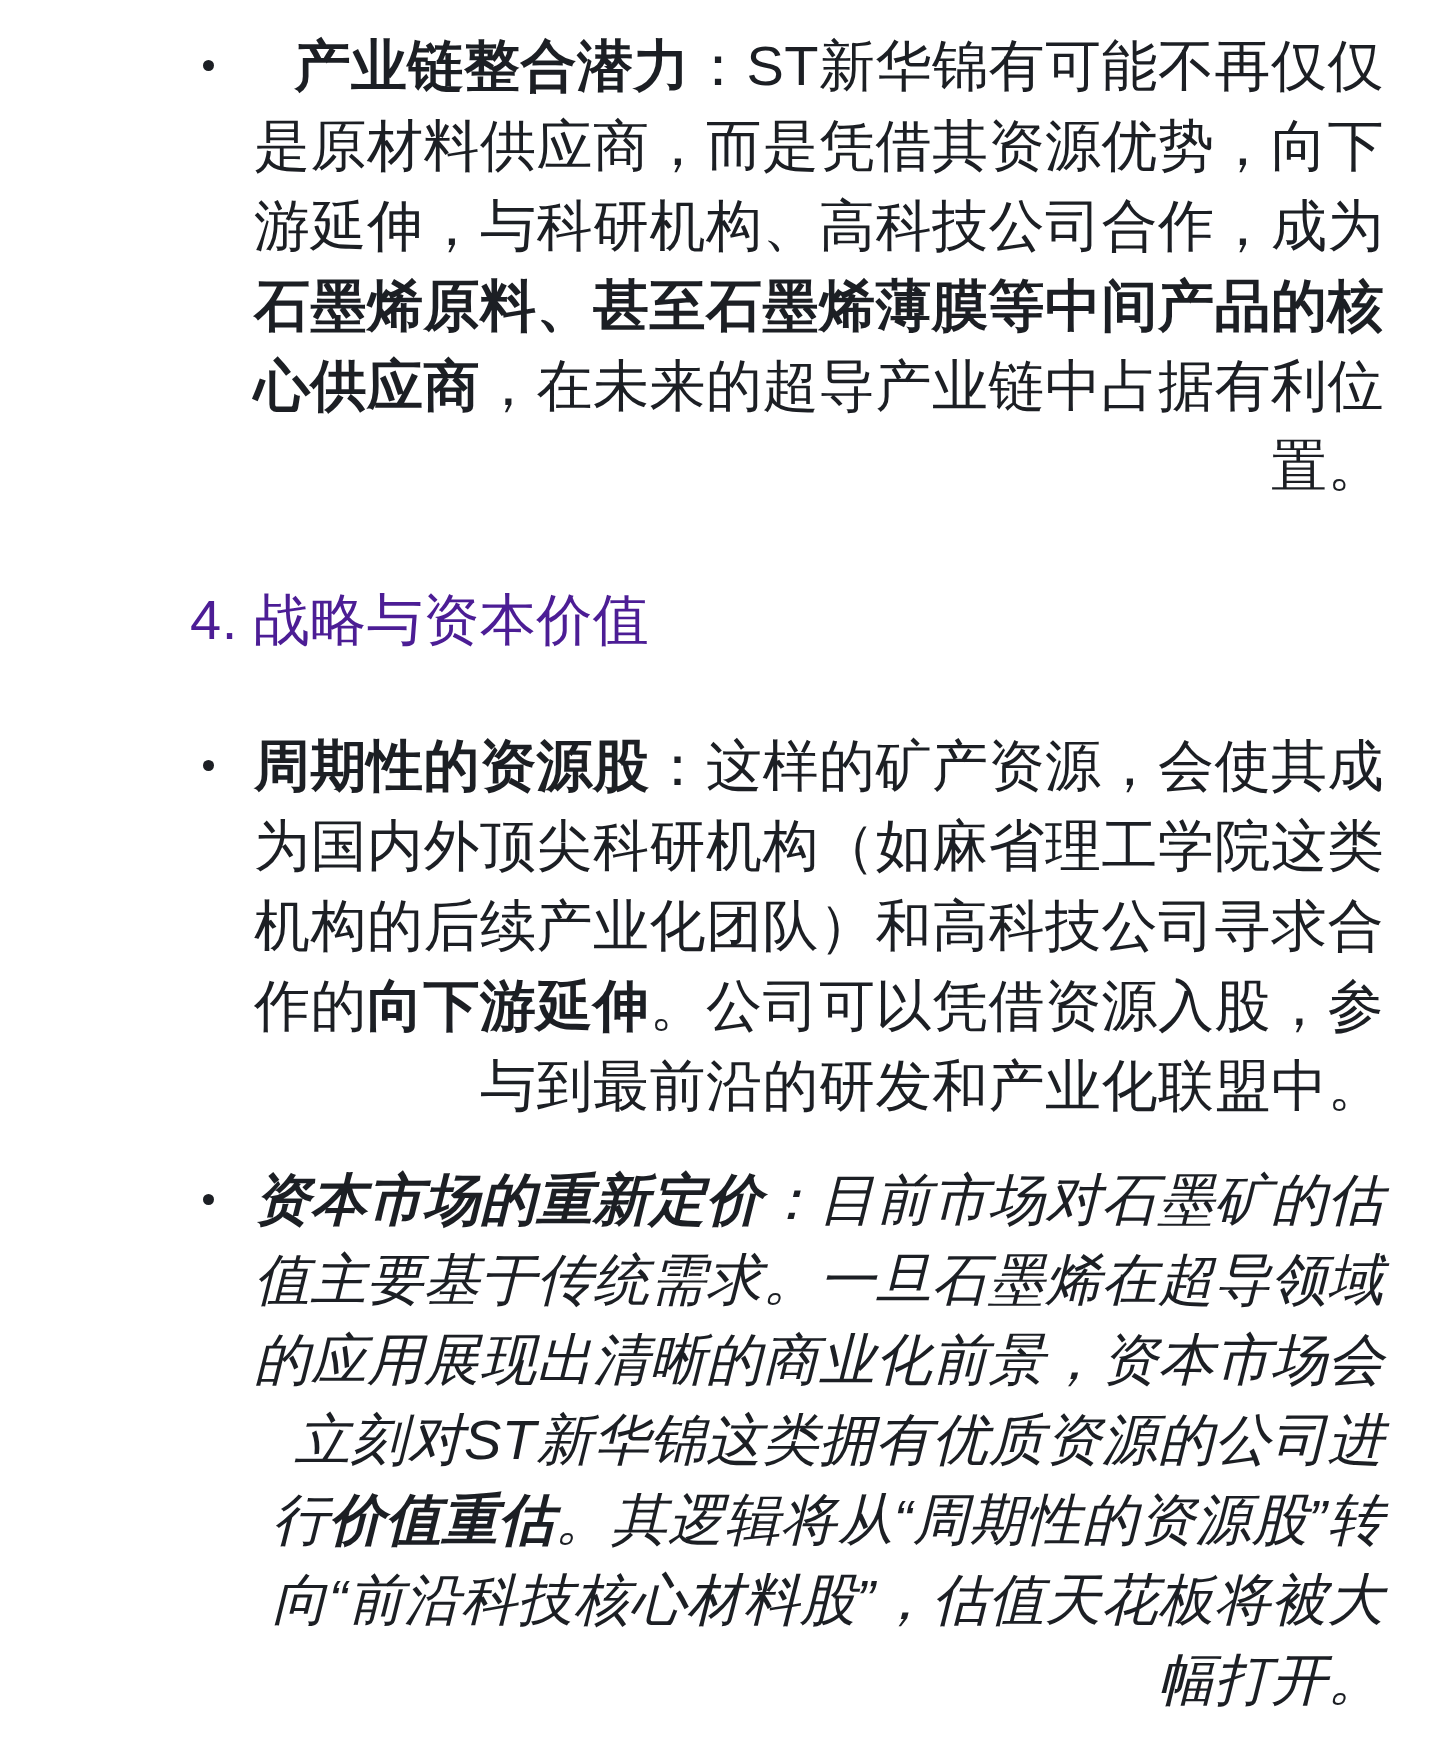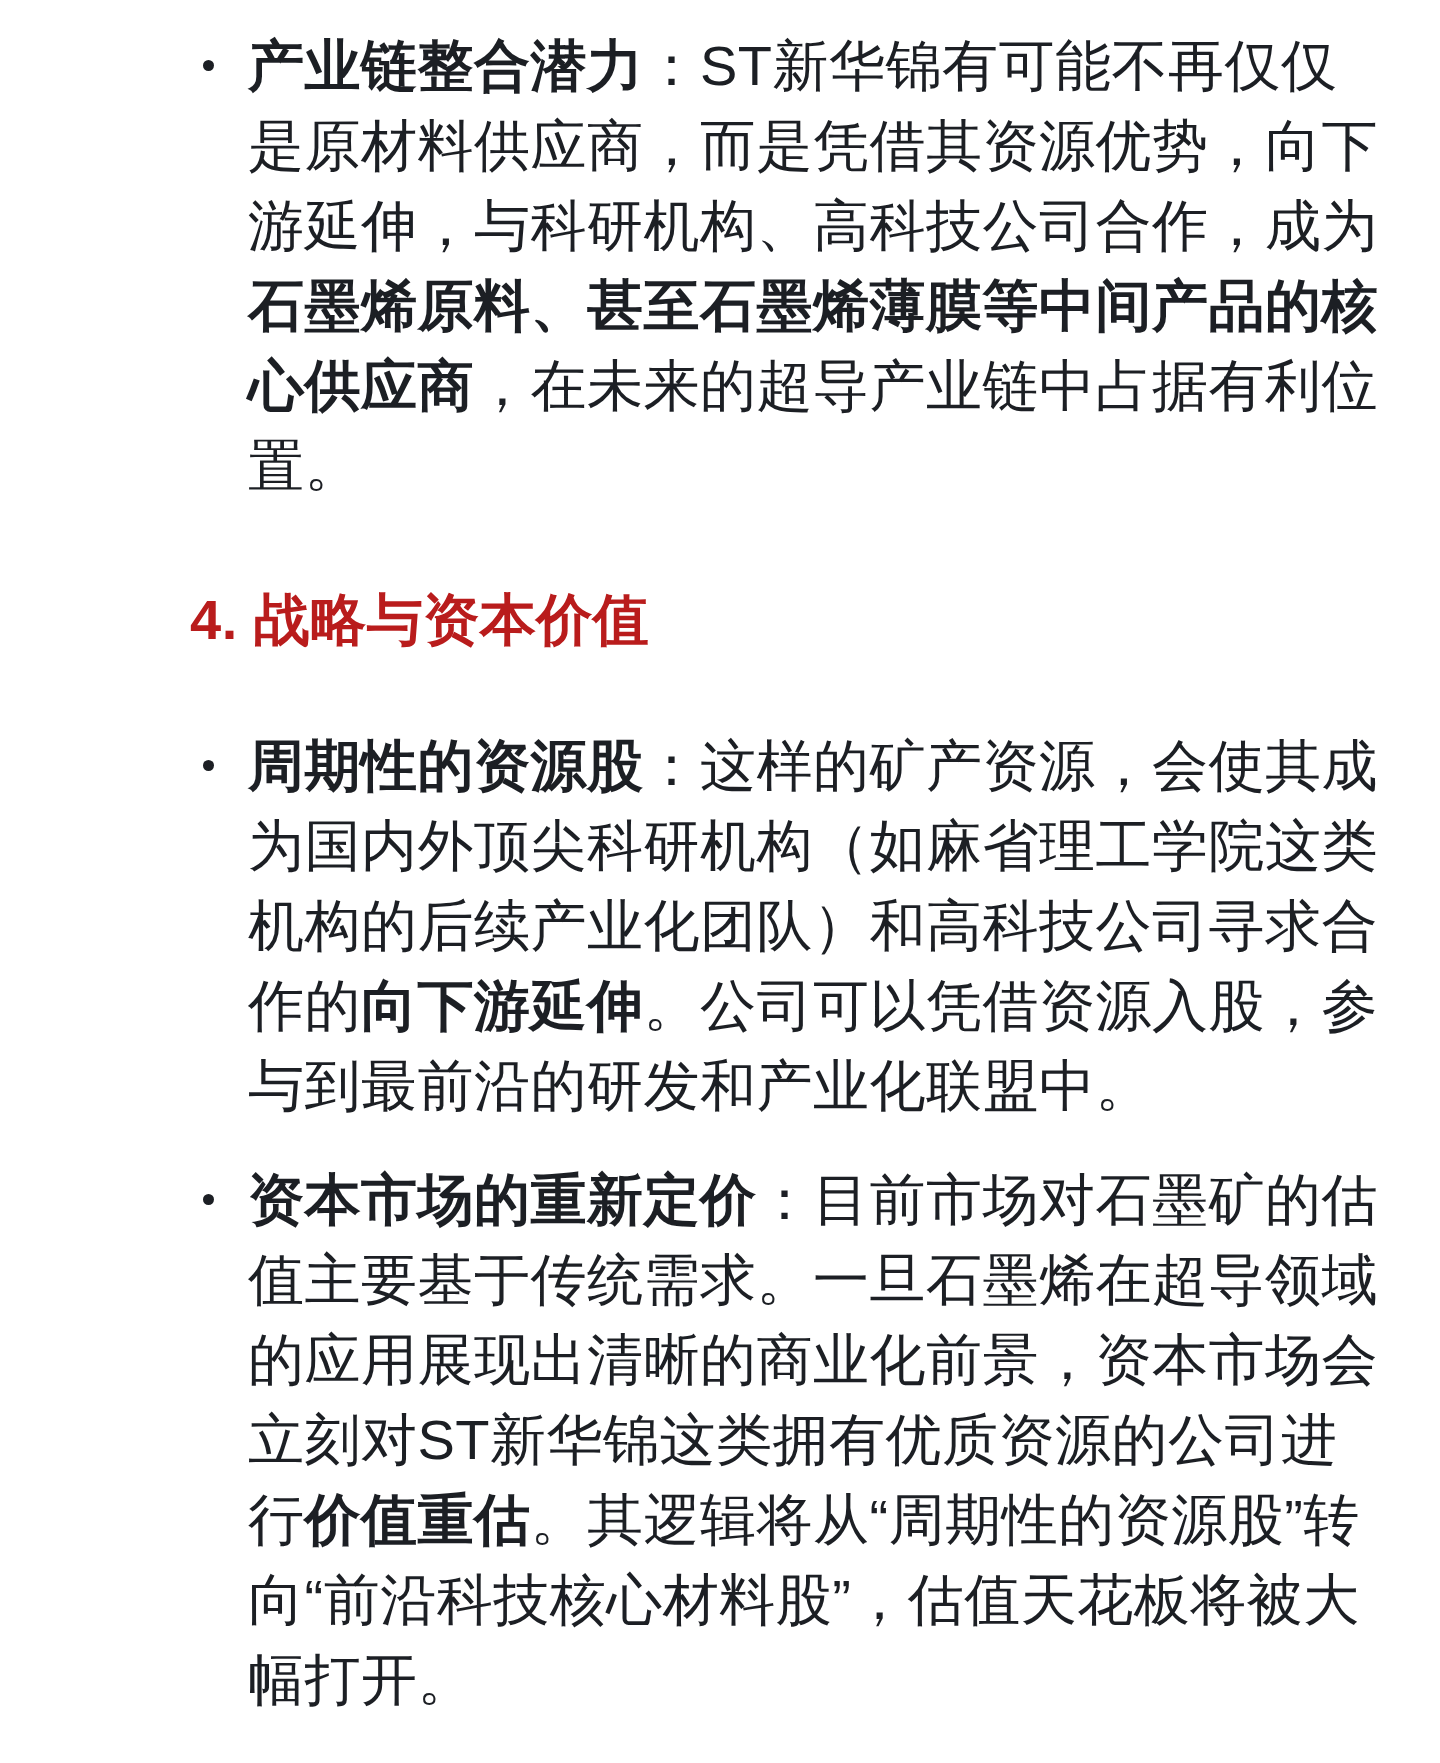--- a/index.html
+++ b/index.html
@@ -26,43 +26,44 @@
     padding: 0;
   }
   .bullet-item {
     position: relative;
     box-sizing: border-box;
     padding-left: 58px;
     max-width: 1194px; 
     font-size: 56px;
     line-height: 80px;
     letter-spacing: 0.5px;
-    text-align: left;
+    text-align: right;
   }
   .bullet-item + .bullet-item {
     margin-top: 34px;
+    font-style: italic;
   }
   .dot {
     position: absolute;
     left: 13px;
     top: 34px;
     width: 11px;
     height: 11px;
     border-radius: 50%;
     background: #1c1f24;
   }
   .seg { font-weight: 400; }
   .seg.bold { font-weight: 700; }
   .section-heading {
     margin: 78px 0 70px 0;
     font-size: 56px;
     line-height: 72px;
-    font-weight: 700;
+    font-weight: 400;
     letter-spacing: 0.5px;
-    color: #b91c1c;
+    color: #4c1d95;
   }
 </style>
 </head>
 <body>
 
 <div class="page">
   <div class="content">
 
     <ul class="bullet-list">
       <li class="bullet-item"><span class="dot"></span><span class="seg bold">产业链整合潜力</span><span class="seg">：ST新华锦有可能不再仅仅是原材料供应商，而是凭借其资源优势，向下游延伸，与科研机构、高科技公司合作，成为</span><span class="seg bold">石墨烯原料、甚至石墨烯薄膜等中间产品的核心供应商</span><span class="seg">，在未来的超导产业链中占据有利位置。</span></li>

